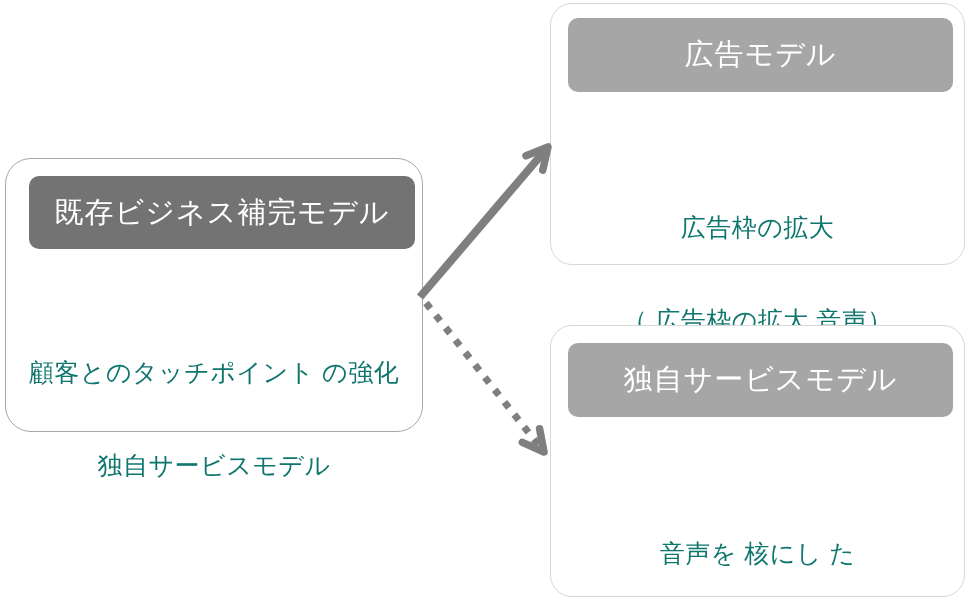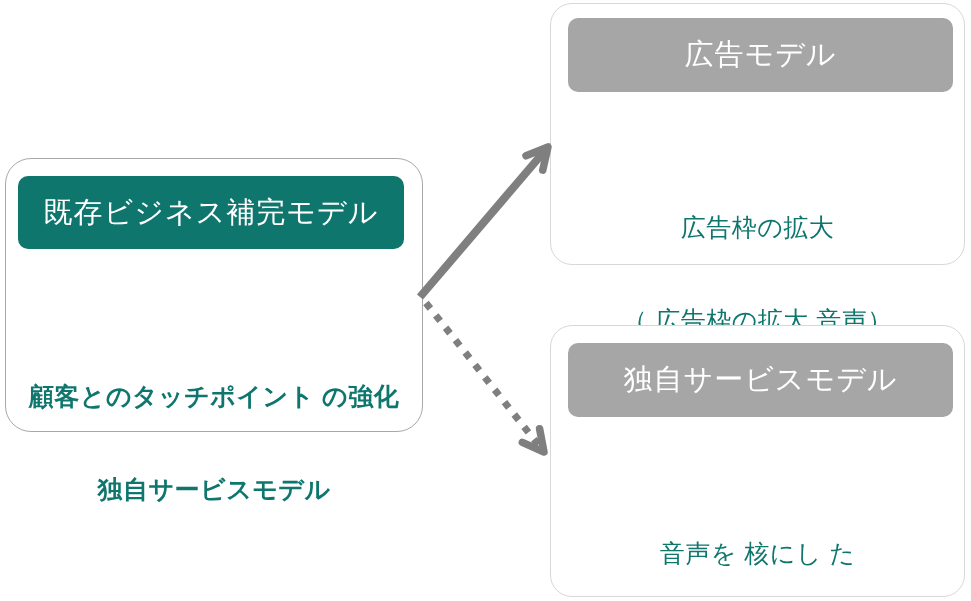--- a/index.html
+++ b/index.html
@@ -43,37 +43,37 @@
   .card-body {
     position: absolute;
     left: 0; width: 100%;
     text-align: center;
     color: #0f766e;
     font-size: 25px;
     line-height: 31px;
     letter-spacing: 0.5px;
     white-space: pre;
   }
-  .card-source .card-body { top: 160px; font-weight: bold; }
+  .card-source .card-body { top: 136px; }
   .card-ad .card-body     { top: 146px; }
   .card-svc .card-body    { top: 150px; }
   .arrows {
     position: absolute;
     left: 0; top: 0;
     pointer-events: none;
     z-index: 5;
   }
 </style>
 </head>
 <body>
 
 <div class="canvas">
 
   <div class="card card-source">
-    <div class="card-header" style="background-color: #0f766e;">
+    <div class="card-header" style="background-color: #737373; margin-left: 11px;">
       <span>既存ビジネス補完モデル</span>
     </div>
     <div class="card-body">
       <div>顧客とのタッチポイント の強化</div>
       <div>独自サービスモデル</div>
     </div>
   </div>
 
   <div class="card card-ad">
     <div class="card-header" style="background-color: rgb(166, 166, 166);">

